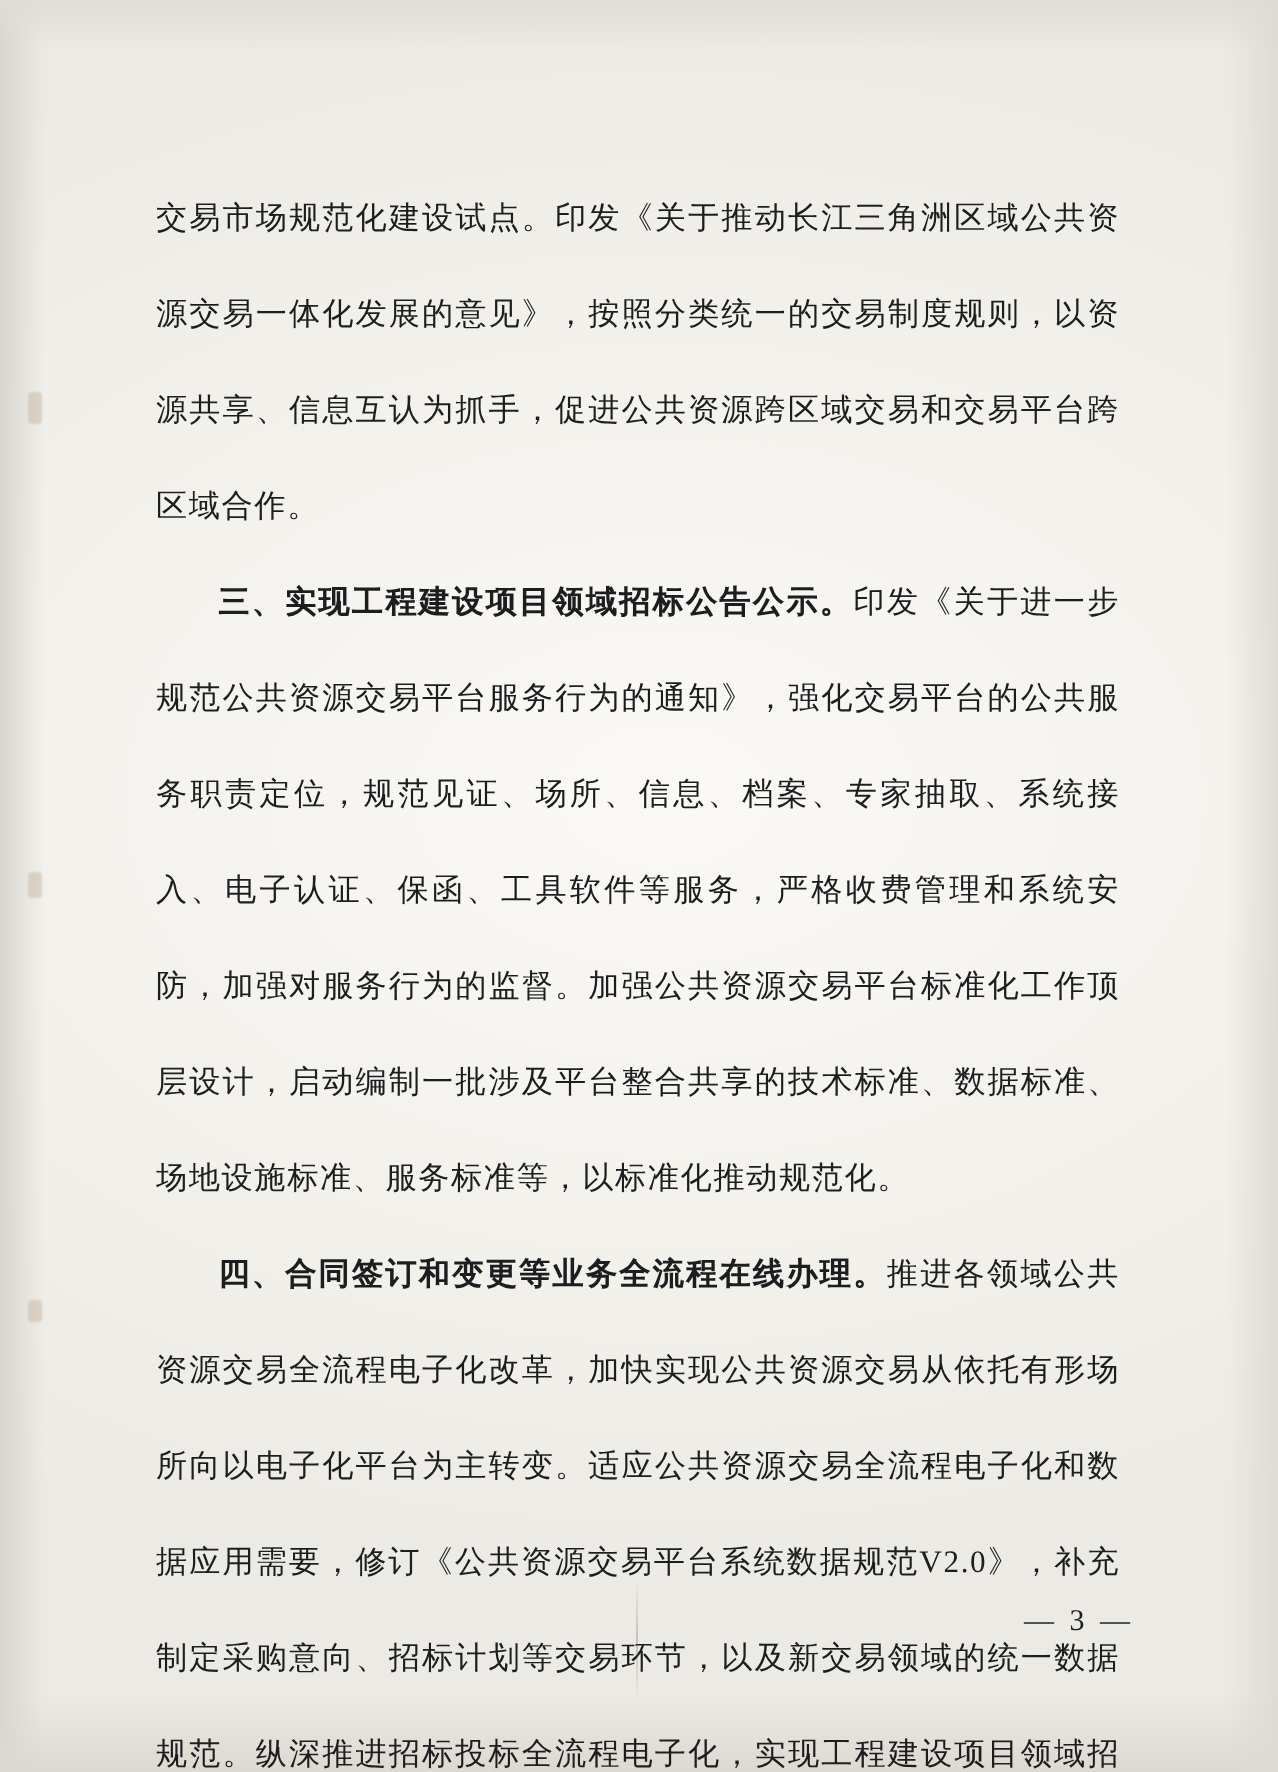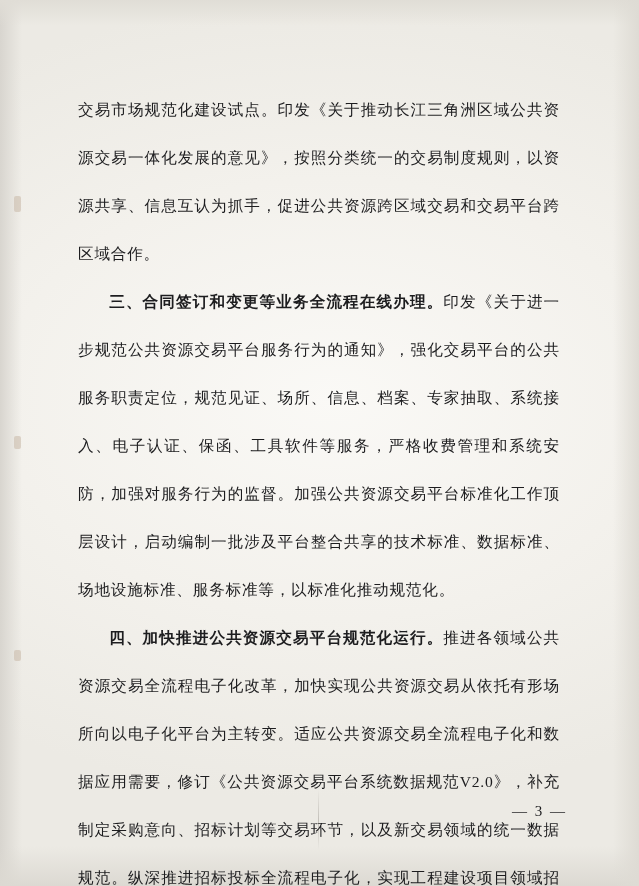--- a/index.html
+++ b/index.html
@@ -117,23 +117,23 @@
 
   <div class="margin-mark mark-1"></div>
   <div class="margin-mark mark-2"></div>
   <div class="margin-mark mark-3"></div>
 
   <div class="text-block">
     <p class="para first">
       <span>交易市场规范化建设试点。印发《关于推动长江三角洲区域公共资源交易一体化发展的意见》，按照分类统一的交易制度规则，以资源共享、信息互认为抓手，促进公共资源跨区域交易和交易平台跨区域合作。</span>
     </p>
     <p class="para">
-      <span class="bold-lead">三、合同签订和变更等业务全流程在线办理。</span><span>印发《关于进一步规范公共资源交易平台服务行为的通知》，强化交易平台的公共服务职责定位，规范见证、场所、信息、档案、专家抽取、系统接入、电子认证、保函、工具软件等服务，严格收费管理和系统安防，加强对服务行为的监督。加强公共资源交易平台标准化工作顶层设计，启动编制一批涉及平台整合共享的技术标准、数据标准、场地设施标准、服务标准等，以标准化推动规范化。</span>
+      <span class="bold-lead">三、实现工程建设项目领域招标公告公示。</span><span>印发《关于进一步规范公共资源交易平台服务行为的通知》，强化交易平台的公共服务职责定位，规范见证、场所、信息、档案、专家抽取、系统接入、电子认证、保函、工具软件等服务，严格收费管理和系统安防，加强对服务行为的监督。加强公共资源交易平台标准化工作顶层设计，启动编制一批涉及平台整合共享的技术标准、数据标准、场地设施标准、服务标准等，以标准化推动规范化。</span>
     </p>
     <p class="para">
-      <span class="bold-lead">四、加快推进公共资源交易平台规范化运行。</span><span>推进各领域公共资源交易全流程电子化改革，加快实现公共资源交易从依托有形场所向以电子化平台为主转变。适应公共资源交易全流程电子化和数据应用需要，修订《公共资源交易平台系统数据规范V2.0》，补充制定采购意向、招标计划等交易环节，以及新交易领域的统一数据规范。纵深推进招标投标全流程电子化，实现工程建设项目领域招标公告公示、招标文件发布、投标、开标、评标专家抽取、异议澄清补正、合同签订和变更等业务全流程在线办理。逐步健全电子招标投标相关标准规范体系。推动电子招标投标交易平台与国库支付系统信息共享，实现工程款支付网上查询。在 6 个营商环境创新试点城市和其他部分区域开展招标投标</span>
+      <span class="bold-lead">四、合同签订和变更等业务全流程在线办理。</span><span>推进各领域公共资源交易全流程电子化改革，加快实现公共资源交易从依托有形场所向以电子化平台为主转变。适应公共资源交易全流程电子化和数据应用需要，修订《公共资源交易平台系统数据规范V2.0》，补充制定采购意向、招标计划等交易环节，以及新交易领域的统一数据规范。纵深推进招标投标全流程电子化，实现工程建设项目领域招标公告公示、招标文件发布、投标、开标、评标专家抽取、异议澄清补正、合同签订和变更等业务全流程在线办理。逐步健全电子招标投标相关标准规范体系。推动电子招标投标交易平台与国库支付系统信息共享，实现工程款支付网上查询。在 6 个营商环境创新试点城市和其他部分区域开展招标投标</span>
     </p>
   </div>
 
   <div class="fold-line"></div>
 
   <div class="pagenum">— 3 —</div>
 </div>
 
 </body></html>

